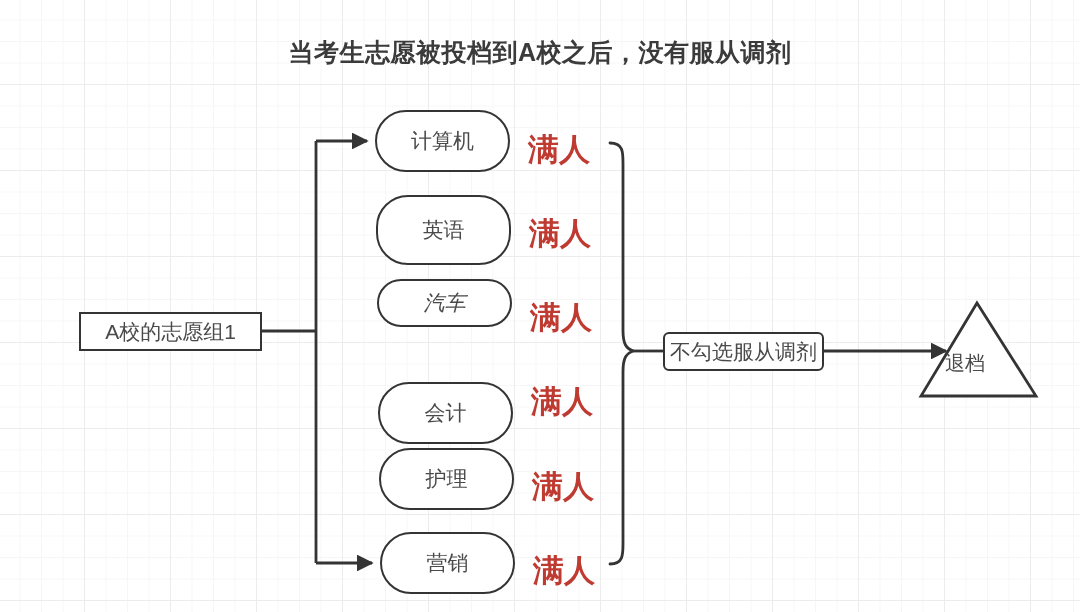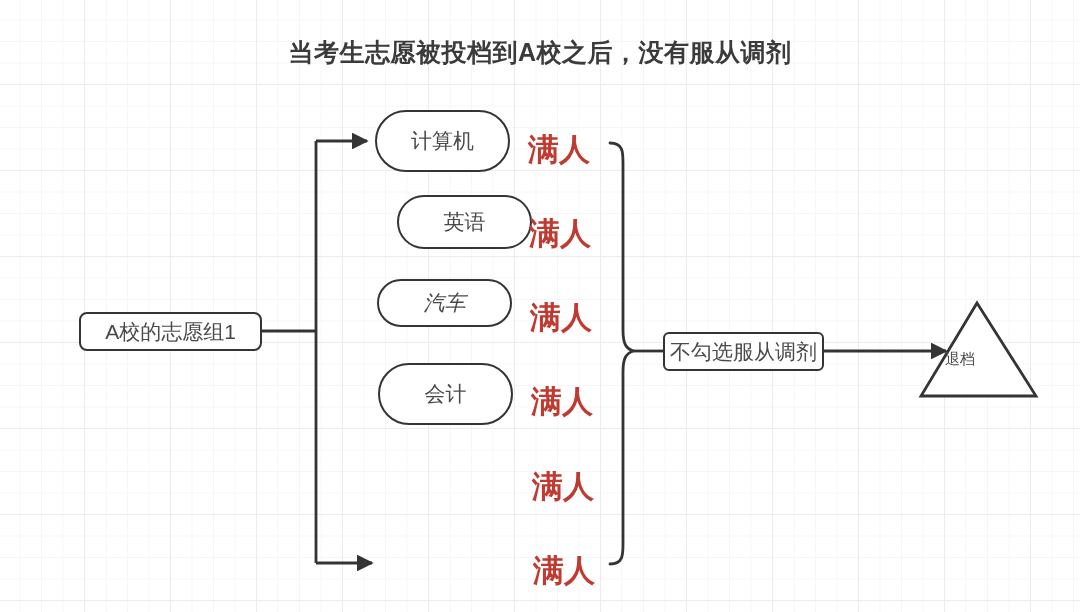--- a/index.html
+++ b/index.html
@@ -54,39 +54,39 @@
     box-sizing: border-box;
     background: #ffffff;
     border: 2.6px solid #343434;
     display: flex;
     align-items: center;
     justify-content: center;
     color: #4a4a4a;
     font-size: 21px;
   }
   .node.rect {
-    border-radius: 8px;
+    border-radius: 0;
   }
   .node.rounded {
     border-radius: 32px;
   }
   .node.pill-small {
     border-radius: 6px;
   }
   .tag-full {
     position: absolute;
     color: #bf3a30;
     font-size: 31px;
     font-weight: bold;
     white-space: nowrap;
   }
   .tri-label {
     position: absolute;
     color: #4a4a4a;
-    font-size: 15px;
+    font-size: 20px;
     white-space: nowrap;
   }
 </style>
 </head>
 <body>
 
 <div id="canvas">
 
   <div class="title">当考生志愿被投档到A校之后，没有服从调剂</div>
 
@@ -122,37 +122,43 @@
 
   <div class="node rect" style="left:79px; top:312px; width:183px; height:39px;">
     <span>A校的志愿组1</span>
   </div>
 
   <div class="node rounded" style="left:375px; top:110px; width:135px; height:62px;">
     <span>计算机</span>
   </div>
   <div class="tag-full" style="left:528px; top:129px;">满人</div>
 
-  <div class="node rounded" style="left:397px; top:195px; width:135px; height:54px;">
+  <div class="node rounded" style="left:376px; top:195px; width:135px; height:70px;">
     <span>英语</span>
   </div>
   <div class="tag-full" style="left:529px; top:213px;">满人</div>
 
   <div class="node rounded" style="left:377px; top:279px; width:135px; height:48px;font-style:italic;">
     <span>汽车</span>
   </div>
   <div class="tag-full" style="left:530px; top:297px;">满人</div>
 
-  <div class="node rounded" style="left:378px; top:363px; width:135px; height:62px;font-family:Liberation Mono, monospace;">
+  <div class="node rounded" style="left:378px; top:382px; width:135px; height:62px;font-family:Liberation Mono, monospace;">
     <span>会计</span>
   </div>
   <div class="tag-full" style="left:531px; top:381px;">满人</div>
 
+  <div class="node rounded" style="left:379px; top:448px; width:135px; height:62px;">
+    <span>护理</span>
+  </div>
   <div class="tag-full" style="left:532px; top:466px;">满人</div>
 
+  <div class="node rounded" style="left:380px; top:532px; width:135px; height:62px;">
+    <span>营销</span>
+  </div>
   <div class="tag-full" style="left:533px; top:550px;">满人</div>
 
   <div class="node pill-small" style="left:663px; top:332px; width:161px; height:39px;">
     <span>不勾选服从调剂</span>
   </div>
 
   <div class="tri-label" style="left:945px; top:350px;">退档</div>
 
 </div>
 

